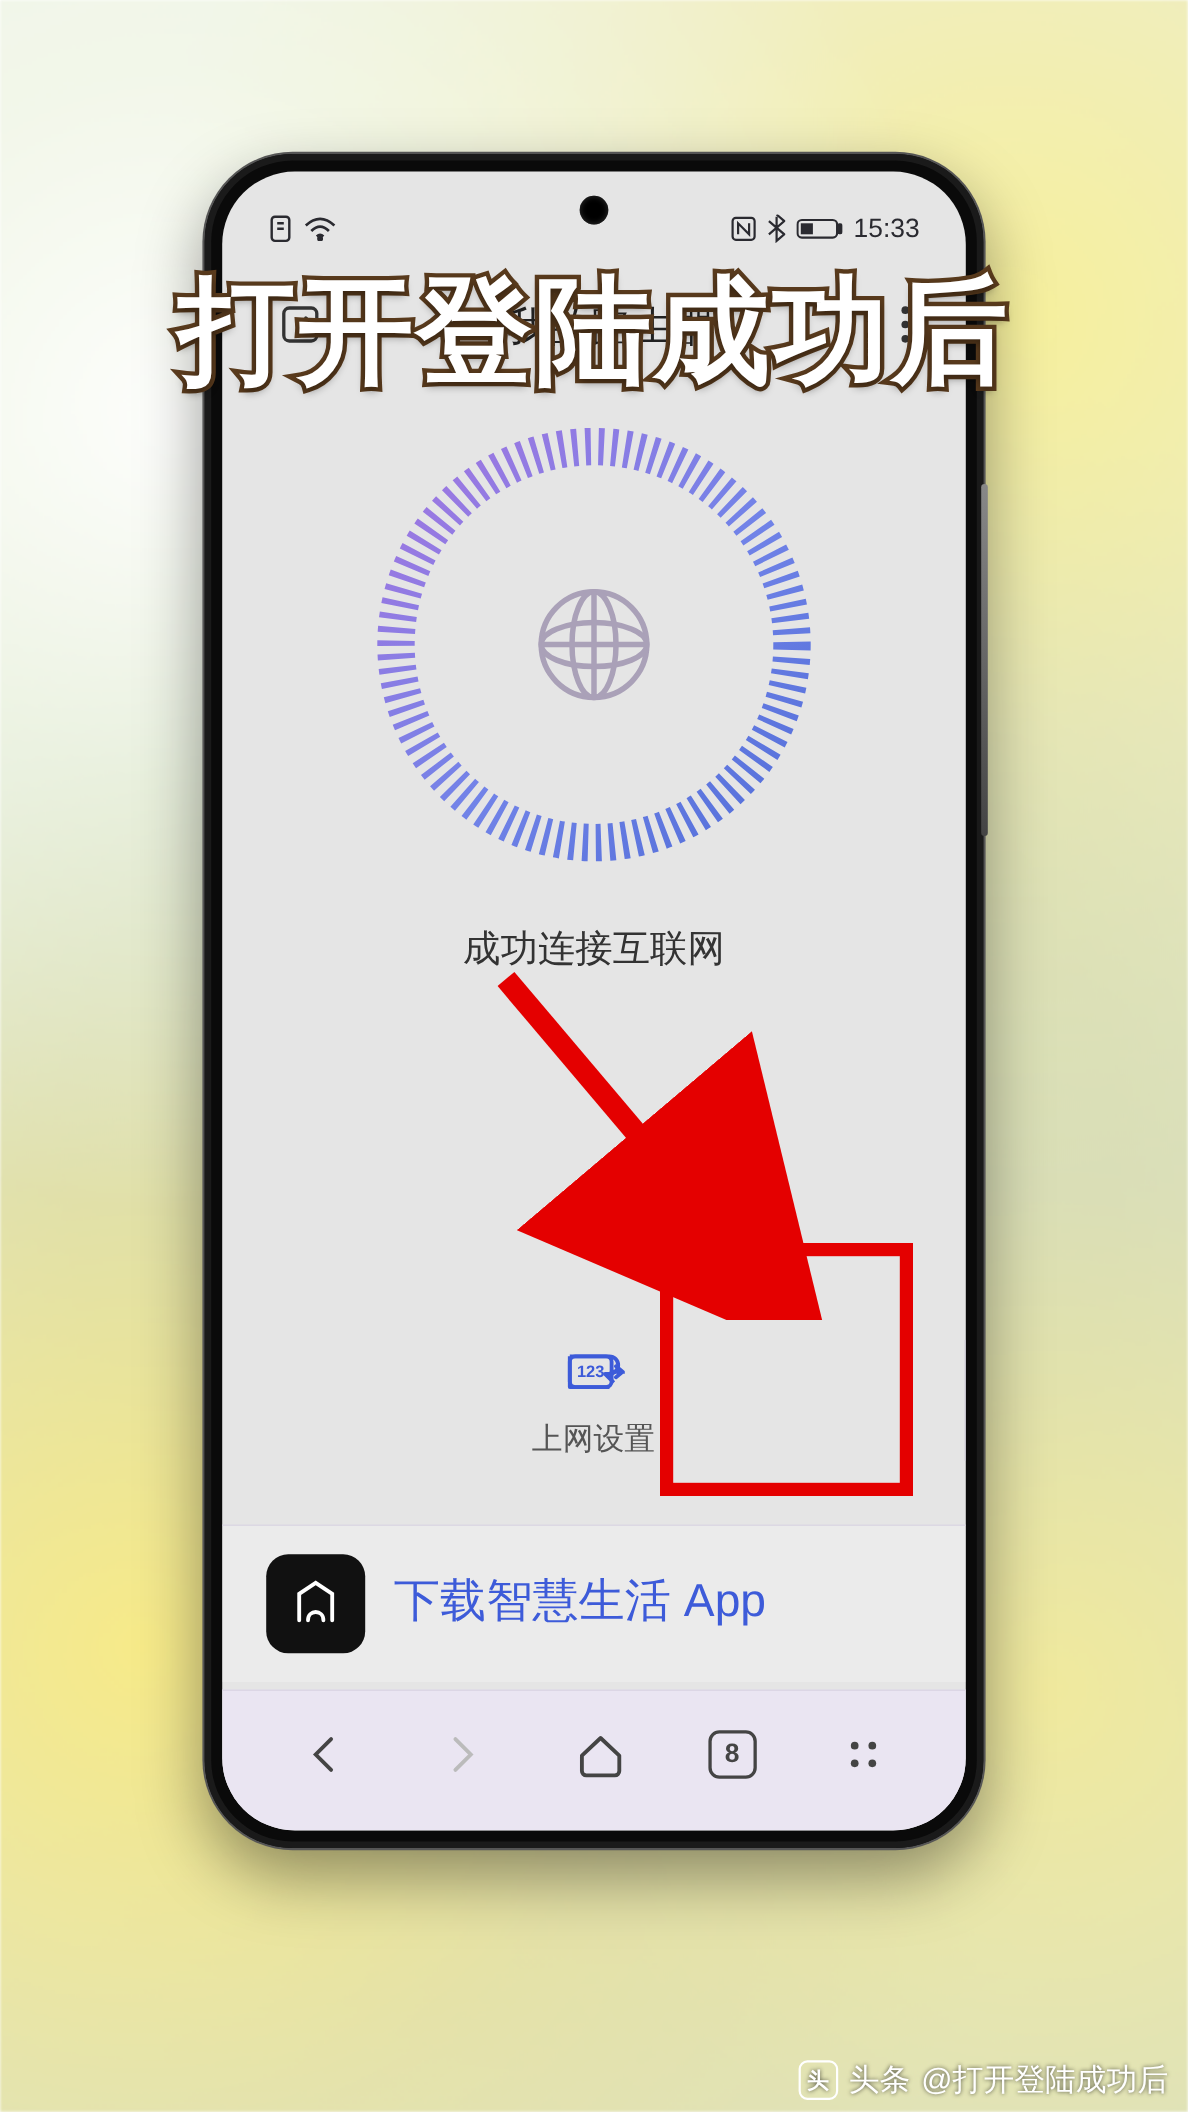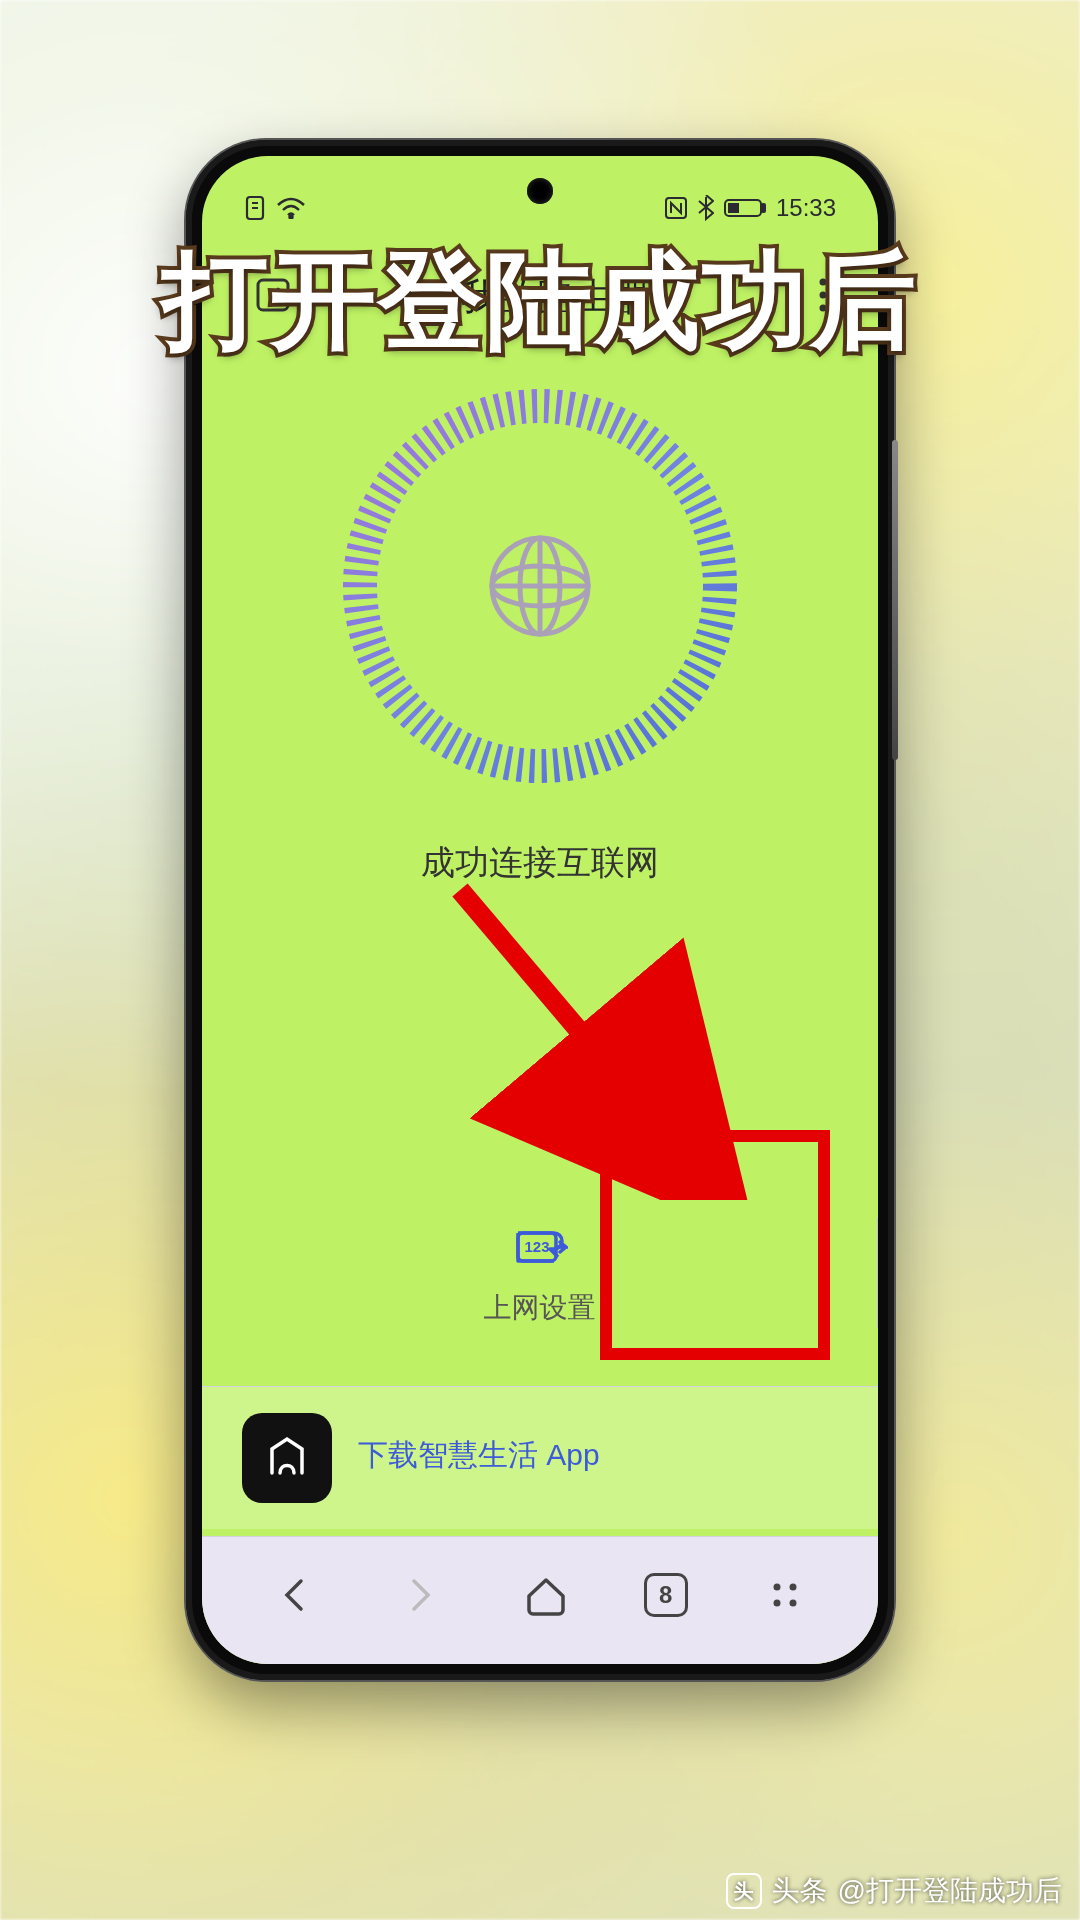--- a/index.html
+++ b/index.html
@@ -27,21 +27,21 @@
     border-radius: 80px;
     box-shadow: 0 0 0 2px #555, 0 25px 60px rgba(0,0,0,0.4), inset 0 0 0 6px #1a1a1a;
   }
   .phone::after { 
     content:""; position:absolute; right:-4px; top:300px; width:6px; height:320px;
     background:linear-gradient(#888,#444); border-radius:4px;
   }
 
   .screen {
     position: absolute; left: 16px; top: 16px; right: 16px; bottom: 16px;
-    background: #bef264;
+    background: #e5e5e5;
     border-radius: 66px;
     overflow: hidden;
   }
 
   
   .camera {
     position: absolute; top: 22px; left: 50%; transform: translateX(-50%);
     width: 26px; height: 26px; background: #000; border-radius: 50%;
     box-shadow: inset 0 0 6px #333;
     z-index: 60;
@@ -106,21 +106,21 @@
     position:absolute; left:0; right:0; top:1230px;
     padding:26px 40px;
     border-top:1px solid #d6d1e0;
     display:flex; align-items:center; gap:26px;
     background:rgba(255,255,255,0.25);
   }
   .promo .app-icon {
     width:90px; height:90px; border-radius:20px; background:#111;
     display:flex; align-items:center; justify-content:center; color:#fff; flex-shrink:0;
   }
-  .promo .txt .t1 { font-size:30px; color:#3d5bd9; margin-bottom:6px; }
+  .promo .txt .t1 { font-size:42px; color:#3d5bd9; margin-bottom:6px; }
   .promo .txt .t2 { font-size:24px; color:#777; }
 
   
   .bottomnav {
     position:absolute; left:0; right:0; bottom:0; height:128px;
     border-top:1px solid #d6d1e0;
     display:flex; align-items:center; justify-content:space-around;
     background:#eae5f2;
     padding:0 30px 12px 30px;
   }

